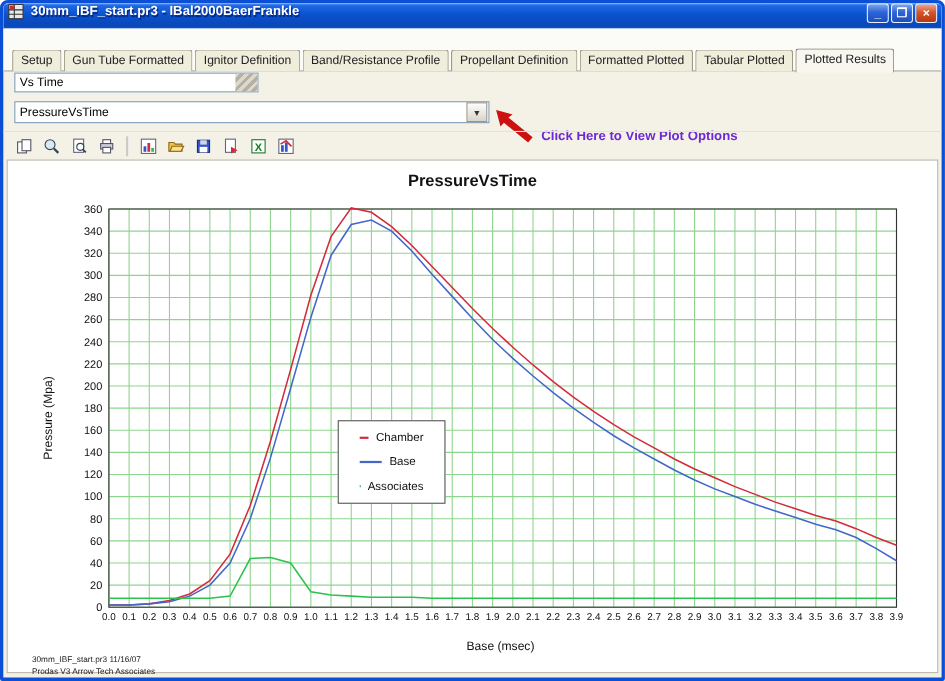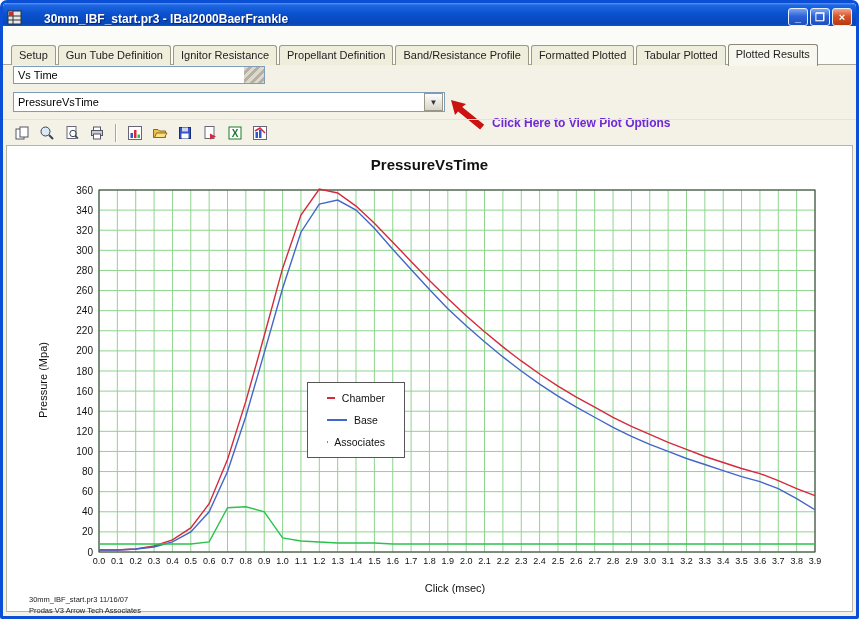--- a/index.html
+++ b/index.html
@@ -1,36 +1,36 @@
 <!DOCTYPE html>
 <html><head>
 <meta charset="utf-8">
 <style>
   html,body{margin:0;padding:0;background:#ffffff;font-family:"Liberation Sans",sans-serif;}
   .window{position:relative;width:859px;height:619px;box-sizing:border-box;
     border:3px solid #0a4fd6;border-radius:7px 7px 2px 2px;background:#f4f2e6;overflow:hidden;}
   
-  .titlebar{position:absolute;top:0;left:0;right:0;height:23px;display:flex;align-items:flex-end;
-    padding:0 4px;gap:21px;border-radius:4px 4px 0 0;color:#fff;font-weight:bold;font-size:12px;
+  .titlebar{position:absolute;top:0;left:0;right:0;height:23px;display:flex;align-items:flex-start;
+    padding:0 4px;gap:5px;border-radius:4px 4px 0 0;color:#fff;font-weight:bold;font-size:12px;
     background:linear-gradient(180deg,#5a96f2 0%,#1d66e2 10%,#0b52cf 45%,#0847b8 88%,#0b54cf 100%);}
   .title-text{white-space:nowrap;text-shadow:1px 1px 1px #00237a;}
   .tb-buttons{margin-left:auto;display:flex;gap:2px;}
   .tb-btn{width:20px;height:18px;border:1px solid #e8f0ff;border-radius:3px;color:#fff;
     font-size:11px;line-height:16px;text-align:center;box-sizing:border-box;
     background:linear-gradient(180deg,#7ba6f0,#2d63d8 45%,#1b4fc0);}
   .tb-btn.close{background:linear-gradient(180deg,#f2a58c,#d8542a 45%,#b33a12);}
   
   .tab-band{position:absolute;top:23px;left:0;right:0;height:38px;background:#fbfbf7;
     border-bottom:1px solid #a9a695;}
   .tabs{position:absolute;left:8px;bottom:-1px;display:flex;gap:2px;align-items:flex-end;}
   .tab{background:#efeddc;border:1px solid #9d9a84;border-bottom:none;border-radius:3px 3px 0 0;
     padding:3px 7px 4px;font-size:11px;color:#222;white-space:nowrap;cursor:default;}
   .tab.active{background:#f8f7ef;padding-bottom:6px;border-color:#8a8876;position:relative;top:1px;margin-top:12px;}
   
-  .vs-field{position:absolute;top:63px;left:10px;width:252px;height:18px;background:#fff;
+  .vs-field{position:absolute;top:63px;left:10px;width:222px;height:18px;background:#fff;
     border:1px solid #7f9db9;display:flex;align-items:center;font-size:11px;padding-left:4px;box-sizing:border-box;}
   .grip{width:20px;height:16px;margin-left:auto;
     background:repeating-linear-gradient(135deg,#dcd9cc 0 3px,#b4b1a4 3px 6px);}
   .combo{position:absolute;top:89px;left:10px;width:432px;height:20px;background:#fff;
     border:1px solid #7f9db9;display:flex;align-items:center;font-size:11px;padding-left:4px;box-sizing:border-box;}
   .combo-btn{width:17px;height:16px;margin-left:auto;margin-right:1px;border:1px solid #9a9788;
     background:linear-gradient(#fdfdfd,#d8d4c8);font-size:8px;display:flex;align-items:center;justify-content:center;color:#333;}
   
   .ann-arrow{position:absolute;left:447px;top:96px;}
   .ann-text{position:absolute;left:489px;top:113px;font-size:12px;font-weight:bold;white-space:nowrap;}
@@ -72,24 +72,24 @@
     <span class="tb-buttons">
       <span class="tb-btn">_</span>
       <span class="tb-btn">❐</span>
       <span class="tb-btn close">×</span>
     </span>
   </div>
 
   <div class="tab-band">
     <div class="tabs">
       <div class="tab">Setup</div>
-      <div class="tab">Gun Tube Definition</div>
-      <div class="tab">Ignitor Resistance</div>
+      <div class="tab">Gun Tube Formatted</div>
+      <div class="tab">Ignitor Definition</div>
+      <div class="tab">Band/Resistance Profile</div>
       <div class="tab">Propellant Definition</div>
-      <div class="tab">Band/Resistance Profile</div>
       <div class="tab">Formatted Plotted</div>
       <div class="tab">Tabular Plotted</div>
       <div class="tab active">Plotted Results</div>
     </div>
   </div>
 
   <div class="vs-field">
     <span>Vs Time</span>
     <span class="grip"></span>
   </div>
@@ -316,16 +316,16 @@
           <span class="legend-swatch" style="border-top-color: rgb(44, 194, 78);"></span>
           <span class="legend-label">Associates</span>
         </div>
       </div>
 
     <div class="footer">
       <div>30mm_IBF_start.pr3   11/16/07</div>
       <div>Prodas V3 Arrow Tech Associates</div>
     </div>
 
-    <div class="x-axis-label">Click (msec)</div>
+    <div class="x-axis-label">Base (msec)</div>
   </div>
 
 </div>
 
 </body></html>

